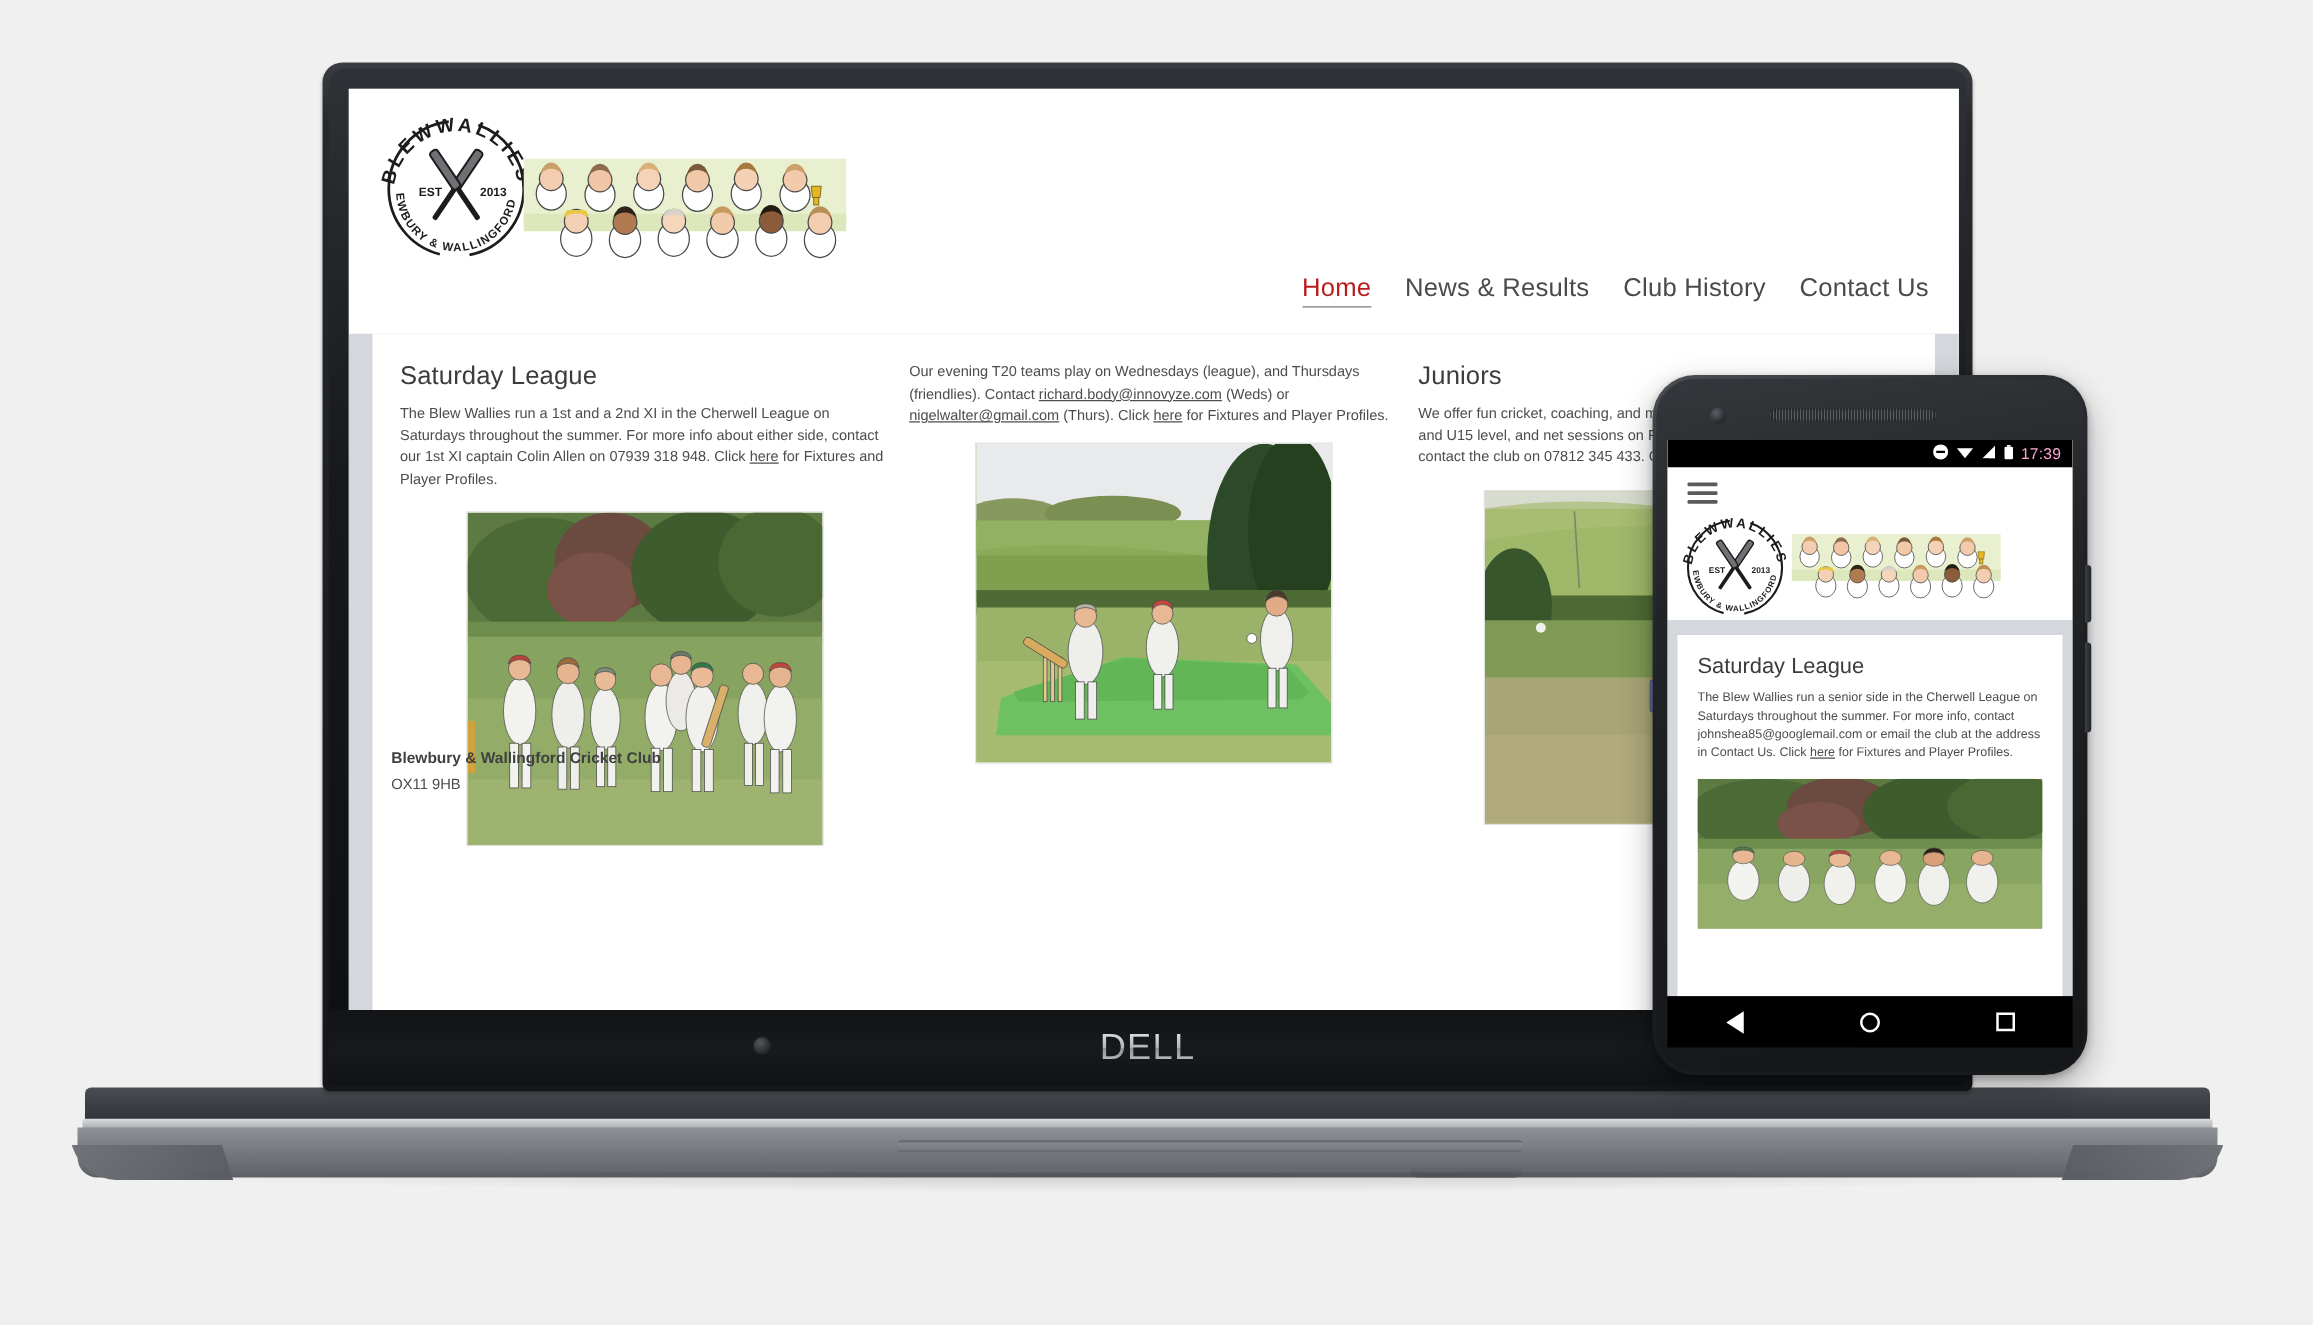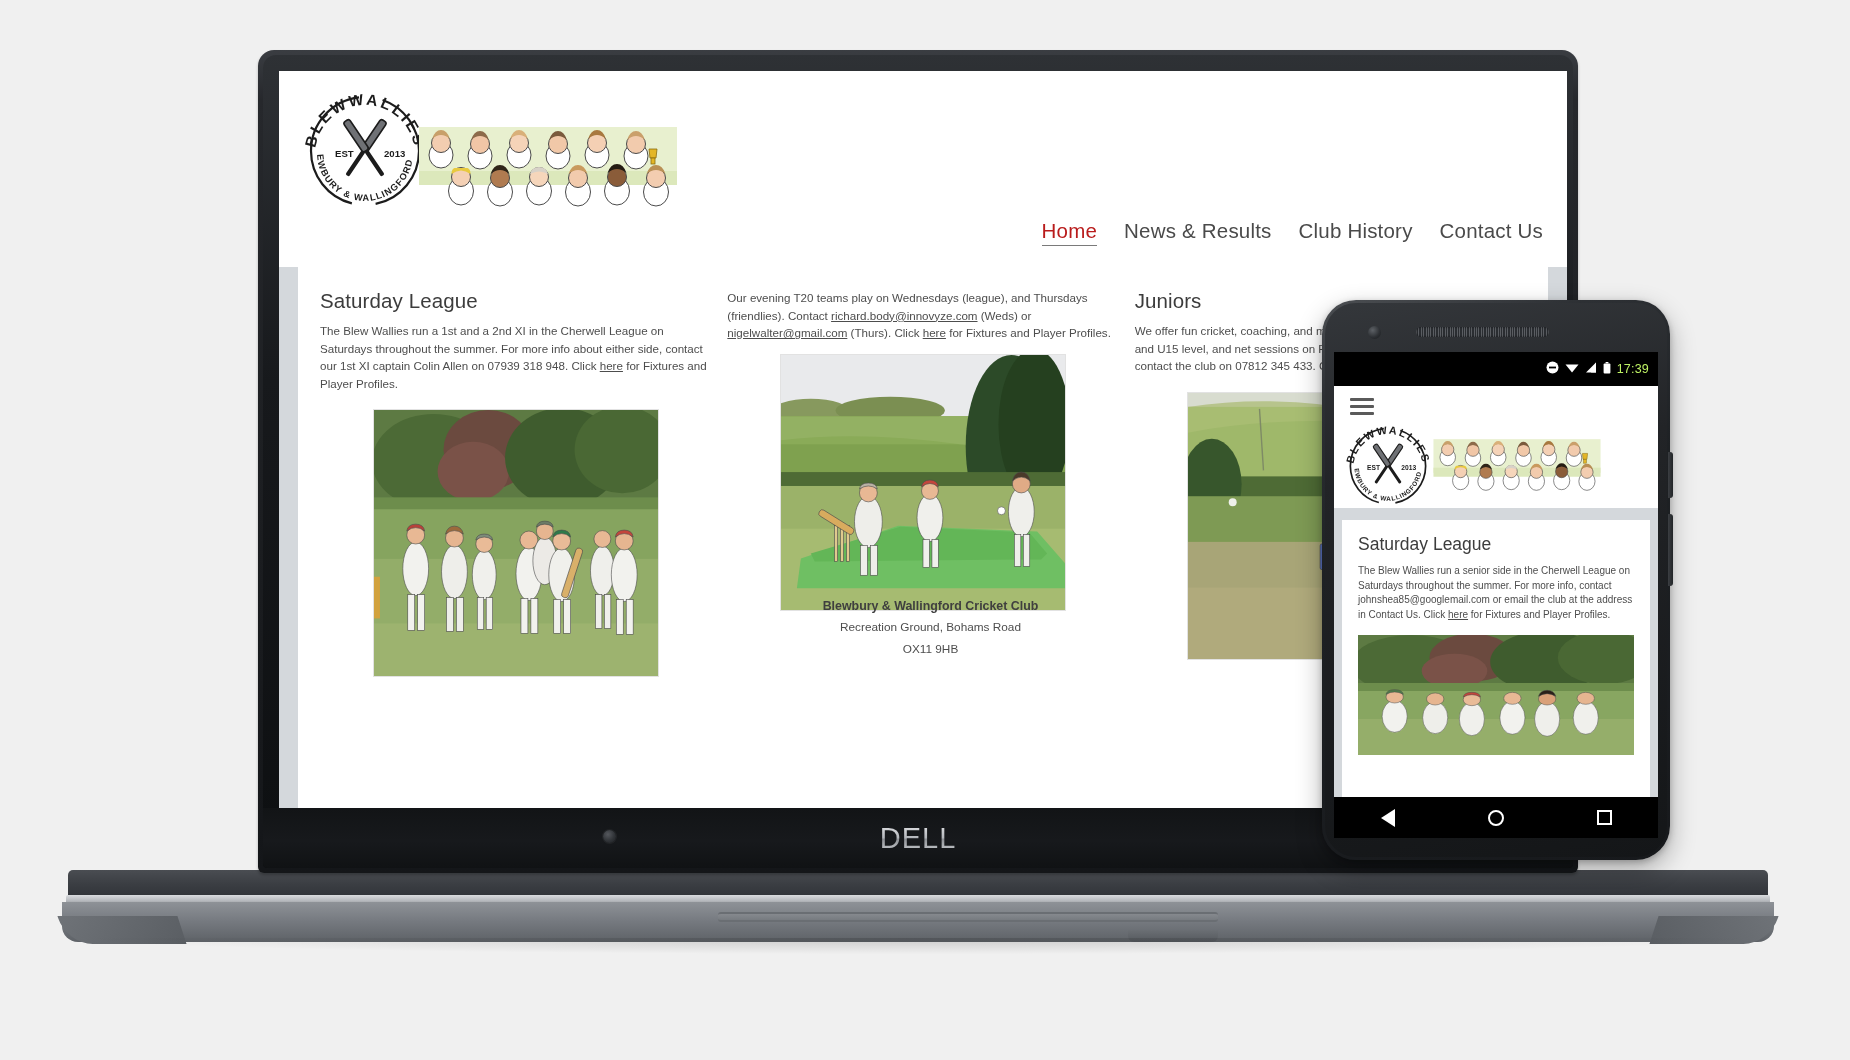--- a/index.html
+++ b/index.html
@@ -134,21 +134,21 @@
   .col p a, .ilink { color: #4d4d4d; text-decoration: underline; cursor: pointer; }
 
   .photo {
     margin: 17px auto 0 auto; width: 286px; height: 268px;
     border: 1px solid #e2e2e2; overflow: hidden; position: relative;
   }
   .photo.p2 { width: 286px; height: 257px; margin-top: 12px; }
 
   .site-footer {
     position: absolute; left: 15px; right: 0; top: 332px;
-    text-align: center; color: #3f3f3f;
+    color: #3f3f3f;
   }
   .footer-title { font-size: 12.4px; font-weight: 700; margin-bottom: 7px; }
   .footer-line { font-size: 11.8px; margin-bottom: 8px; color: #4d4d4d; }
 
   
   #phone { position: absolute; left: 1322px; top: 300px; width: 348px; height: 560px; }
   .phone-body {
     position: absolute; inset: 0;
     background: linear-gradient(160deg,#4c4f53 0%,#2d3034 14%,#1e2124 40%,#17191c 100%);
     border-radius: 34px;
@@ -175,21 +175,21 @@
     background: #fff; overflow: hidden;
   }
   .phone-btn {
     position: absolute; right: -3px; background: linear-gradient(90deg,#3c3f43,#222528);
     border-radius: 0 3px 3px 0; width: 5px;
   }
   .phone-btn.b1 { top: 152px; height: 46px; }
   .phone-btn.b2 { top: 214px; height: 72px; }
 
   .pstatus {
-    height: 34px; background: #000; color: #bef264;
+    height: 22px; background: #000; color: #f9a8d4;
     display: flex; align-items: center; justify-content: flex-end;
     gap: 6px; padding-right: 9px; font-size: 12.5px;
   }
   .pstatus .time { font-size: 12.5px; letter-spacing: .2px; }
   .phdr { background: #fff; height: 122px; position: relative; }
   .hamburger {
     position: absolute; left: 16px; top: 12px; width: 24px; height: 17px;
     display: flex; flex-direction: column; justify-content: space-between; cursor: pointer;
   }
   .hamburger span { display: block; height: 2.6px; background: #5a5a5a; border-radius: 1px; }
@@ -516,21 +516,20 @@
                             </g>
                           <ellipse cx="176" cy="178" rx="11" ry="9" fill="#2a2a2e"></ellipse>
                         </g>
                       </svg>
                     </div>
                   </div>
                 </div>
 
                 <div class="site-footer">
                   <div class="footer-title">Blewbury &amp; Wallingford Cricket Club</div>
-                  <div class="footer-line">Recreation Ground, Bohams Road</div>
                   <div class="footer-line">OX11 9HB</div>
                 </div>
 
               </div>
             </div>
           </div>
         </div>
 
       </div>
 

